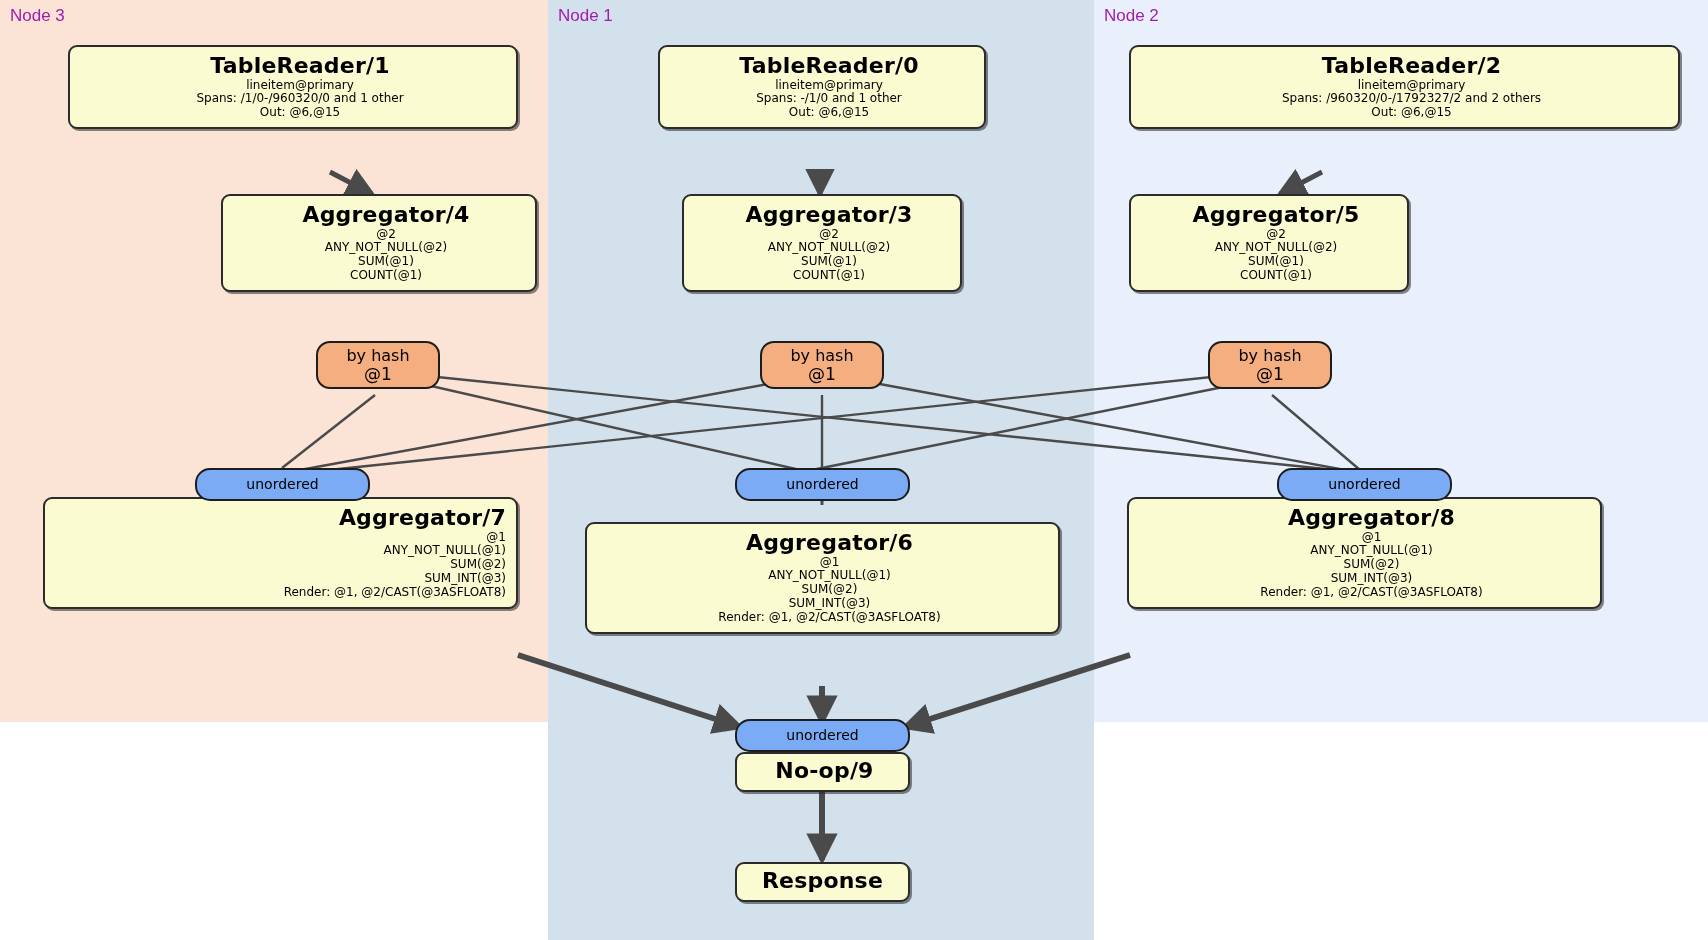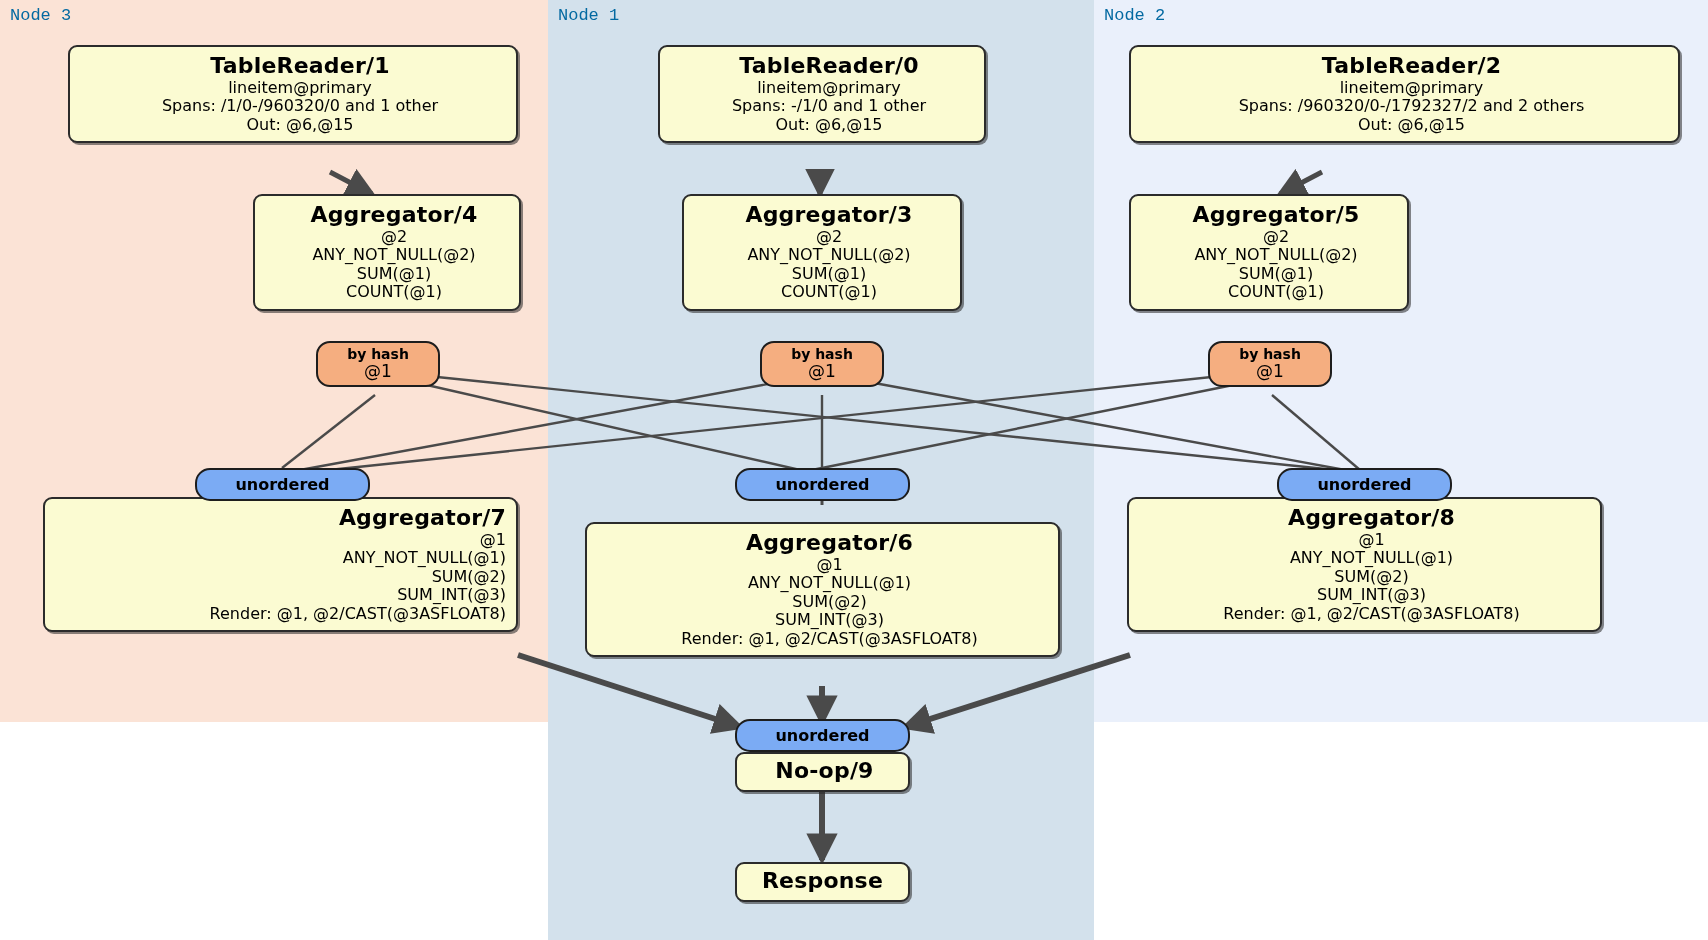--- a/index.html
+++ b/index.html
@@ -19,22 +19,22 @@
   
   .node-panel {
     position: absolute;
     box-sizing: border-box;
   }
   .node-panel .node-label {
     position: absolute;
     top: 6px;
     left: 10px;
     font-size: 17px;
-    color: #0369a1;
-    font-family: Liberation Mono, monospace;
+    color: #a21caf;
+    font-family: Liberation Sans, sans-serif;
     white-space: nowrap;
   }
   #panel-node3 { left: 0px;    top: 0px; width: 548px;  height: 722px; background: #fbe3d6; }
   #panel-node1 { left: 548px;  top: 0px; width: 546px;  height: 940px; background: #d3e1ec; }
   #panel-node2 { left: 1094px; top: 0px; width: 614px;  height: 722px; background: #eaf0fb; }
 
   
   #edges {
     position: absolute;
     left: 0; top: 0;
@@ -56,58 +56,58 @@
     color: #000;
     line-height: 1.16;
   }
   .proc .title {
     font-weight: bold;
     font-size: 22px;
     letter-spacing: .2px;
     white-space: nowrap;
   }
   .proc .line {
-    font-size: 16px;
+    font-size: 12px;
     white-space: nowrap;
   }
 
   
   .badge {
     position: absolute;
     box-sizing: border-box;
     border: 2px solid #1d1d1d;
     text-align: center;
     color: #000;
     line-height: 1.1;
   }
   .badge.hash {
     background: #f5ae80;
     border-radius: 14px;
     padding: 4px 12px 4px 12px;
   }
   .badge.hash .b-title {
-    font-weight: bold;
-    font-size: 14px;
+    font-weight: normal;
+    font-size: 16px;
     white-space: nowrap;
   }
   .badge.hash .b-sub {
     font-size: 17px;
     white-space: nowrap;
   }
   .badge.unordered {
     background: #7babf4;
     border-radius: 15px;
     padding: 3px 14px;
     display: flex;
     align-items: center;
     justify-content: center;
   }
   .badge.unordered .b-title {
-    font-weight: bold;
-    font-size: 16px;
+    font-weight: normal;
+    font-size: 14px;
     white-space: nowrap;
   }
 
   
   #panel-node3, #panel-node1, #panel-node2 { z-index: 0; }
   #edges { z-index: 1; }
   .proc { z-index: 2; }
   .badge { z-index: 3; }
 </style>
 </head>
@@ -191,21 +191,21 @@
     <div class="line">Out: @6,@15</div>
   </div>
 
   <div class="proc" id="tr2" style="left:1129px; top:45px; width:551px;">
     <div class="title">TableReader/2</div>
     <div class="line">lineitem@primary</div>
     <div class="line">Spans: /960320/0-/1792327/2 and 2 others</div>
     <div class="line">Out: @6,@15</div>
   </div>
 
-  <div class="proc" id="agg4" style="left:253px; top:194px; width:268px;">
+  <div class="proc" id="agg4" style="left:221px; top:194px; width:316px;">
     <div class="title">Aggregator/4</div>
     <div class="line">@2</div>
     <div class="line">ANY_NOT_NULL(@2)</div>
     <div class="line">SUM(@1)</div>
     <div class="line">COUNT(@1)</div>
   </div>
 
   <div class="proc" id="agg3" style="left:682px; top:194px; width:280px;">
     <div class="title">Aggregator/3</div>
     <div class="line">@2</div>

